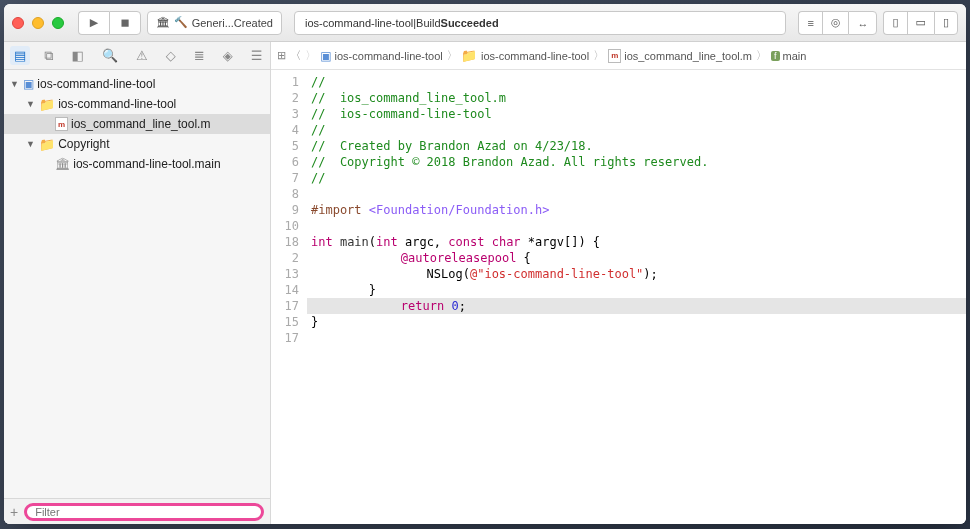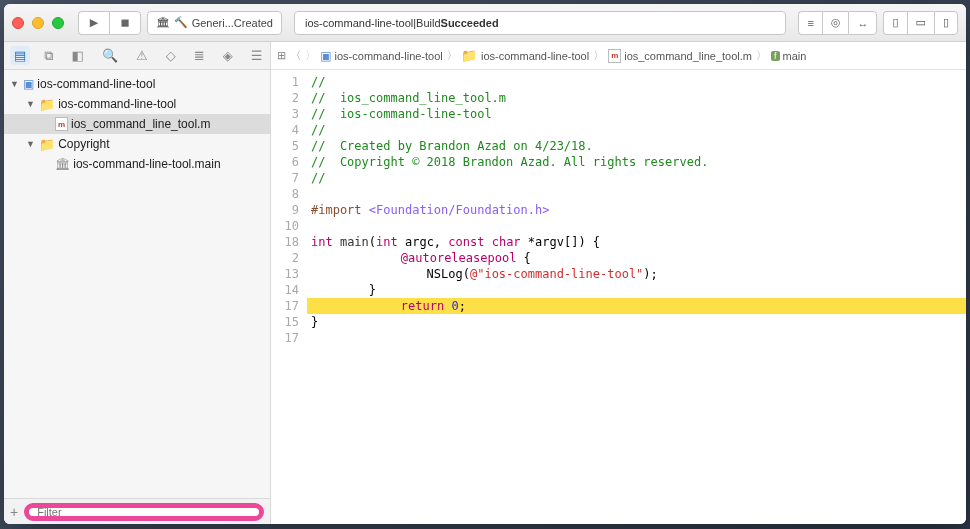--- a/index.html
+++ b/index.html
@@ -29,31 +29,31 @@
 .nav-tabs .nt.active { color: #1b6fc9; background: #e1ecf8; border-radius: 3px; }
 .tree { flex: 1; overflow: auto; padding: 4px 0; font-size: 12px; color: #222; }
 .tree-row { display: flex; align-items: center; height: 20px; padding-left: 6px; gap: 3px; }
 .tree-row.sel { background: #dcdcdc; }
 .disclosure { width: 10px; font-size: 9px; color: #666; }
 .folder-icon { color: #e8a33d; font-size: 13px; }
 .proj-icon { color: #5a8fd6; font-size: 12px; }
 .file-icon { width: 13px; height: 14px; background: #fff; border: 1px solid #bbb; display: inline-flex; align-items: center; justify-content: center; font-size: 8px; color: #c0392b; font-weight: bold; }
 .lib-icon { color: #888; font-size: 12px; }
 .nav-footer { height: 26px; border-top: 1px solid #d8d8d8; display: flex; align-items: center; padding: 0 6px; gap: 6px; background: #f2f2f2; }
-.filter-input { flex: 1; height: 18px; border: 5px solid #ec4899; border-radius: 9px; background: #fff; padding: 0 8px; font-size: 11px; color: #888; }
+.filter-input { flex: 1; height: 18px; border: 3px solid #ec4899; border-radius: 9px; background: #fff; padding: 0 8px; font-size: 11px; color: #888; }
 .editor { flex: 1; display: flex; flex-direction: column; background: #fff; }
 .jump-bar { height: 28px; border-bottom: 1px solid #e2e2e2; display: flex; align-items: center; padding: 0 6px; font-size: 11px; color: #555; gap: 4px; }
 .jump-bar .crumb { display: flex; align-items: center; gap: 3px; }
 .jump-bar .sep { color: #aaa; }
 .code-area { flex: 1; display: flex; font-family: Menlo, monospace; font-size: 12px; line-height: 16px; overflow: auto; }
 .gutter { width: 36px; text-align: right; color: #aaa; padding: 4px 8px 4px 0; user-select: none; }
 .gutter div { height: 16px; }
 .code { flex: 1; padding: 4px 0; white-space: pre; }
 .code .line { height: 16px; padding-left: 4px; }
-.code .hl { background: #fde047; }
+.code .hl { background: #e5e5e5; }
 .c-comment { color: #1e8a1e; }
 .c-keyword { color: #b8006e; padding-left: 32px; }
 .c-import { color: #8a4a2e; }
 .c-import-path { color: #8b5cf6; }
 .c-type { color: #b8006e; }
 .c-func { color: #333; }
 .c-string { color: #d12f2f; }
 .c-number { color: #2a2ad4; }
 </style>
 </head>

